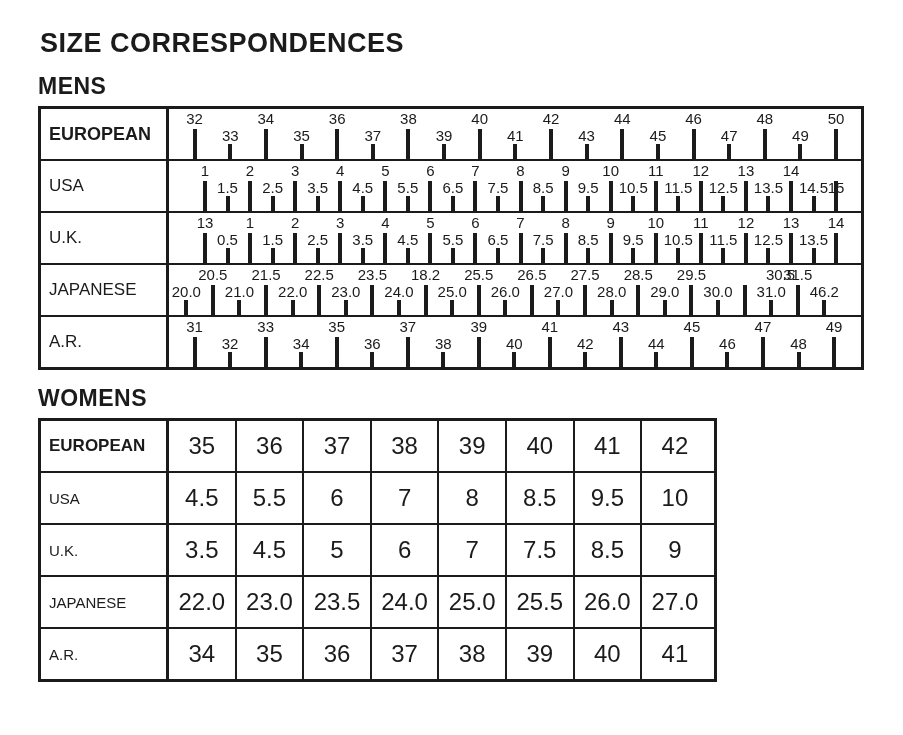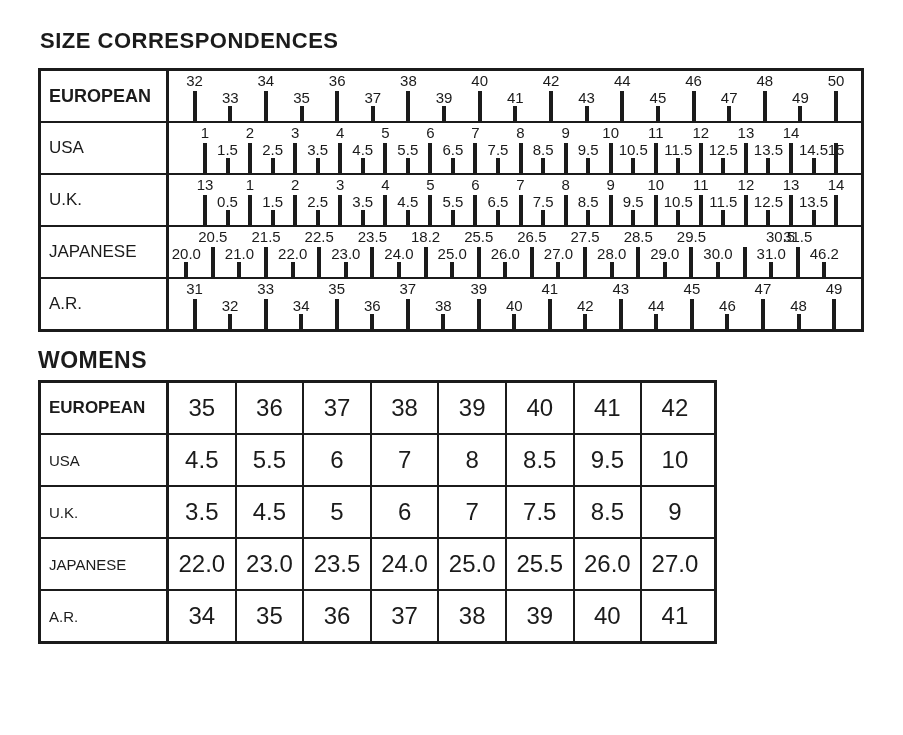--- a/index.html
+++ b/index.html
@@ -2,21 +2,21 @@
 <html><head>
 <meta charset="utf-8">
 <style>
   html,body{margin:0;padding:0;}
   body{
     width:903px;height:735px;background:#ffffff;color:#1b1b1b;
     font-family:"Liberation Sans",sans-serif;overflow:hidden;
   }
   .page{padding:24px 0 0 38px;}
   .main-title{
-    font-size:22px;font-weight:bold;letter-spacing:.5px;
+    font-size:27px;font-weight:bold;letter-spacing:.5px;
     margin:4px 0 14px 2px;
   }
   .section-heading{
     font-size:23px;font-weight:bold;letter-spacing:.5px;
     margin:0 0 6px 0;
   }
   .section-heading.womens{margin-top:15px;}
 
   
   .mtable{width:820px;border:3px solid #1b1b1b;}
@@ -58,20 +58,21 @@
     font-size:24px;flex-shrink:0;
   }
   .wcell:last-child{border-right:none;}
 </style>
 </head>
 <body>
 
 <div class="page">
   <div class="main-title">SIZE CORRESPONDENCES</div>
 
+  <div class="section-heading">MENS</div>
   <div class="mtable" id="mens-table">
       <div class="mrow">
         <div class="mlabel">EUROPEAN</div>
         <div class="mscale">
           <span class="tlabel high" style="left: 3.7%;">32</span>
           <span class="tick high" style="left: 3.7%;"></span>
           <span class="tlabel low" style="left: 8.85%;">33</span>
           <span class="tick low" style="left: 8.85%;"></span>
           <span class="tlabel high" style="left: 14%;">34</span>
           <span class="tick high" style="left: 14%;"></span>

